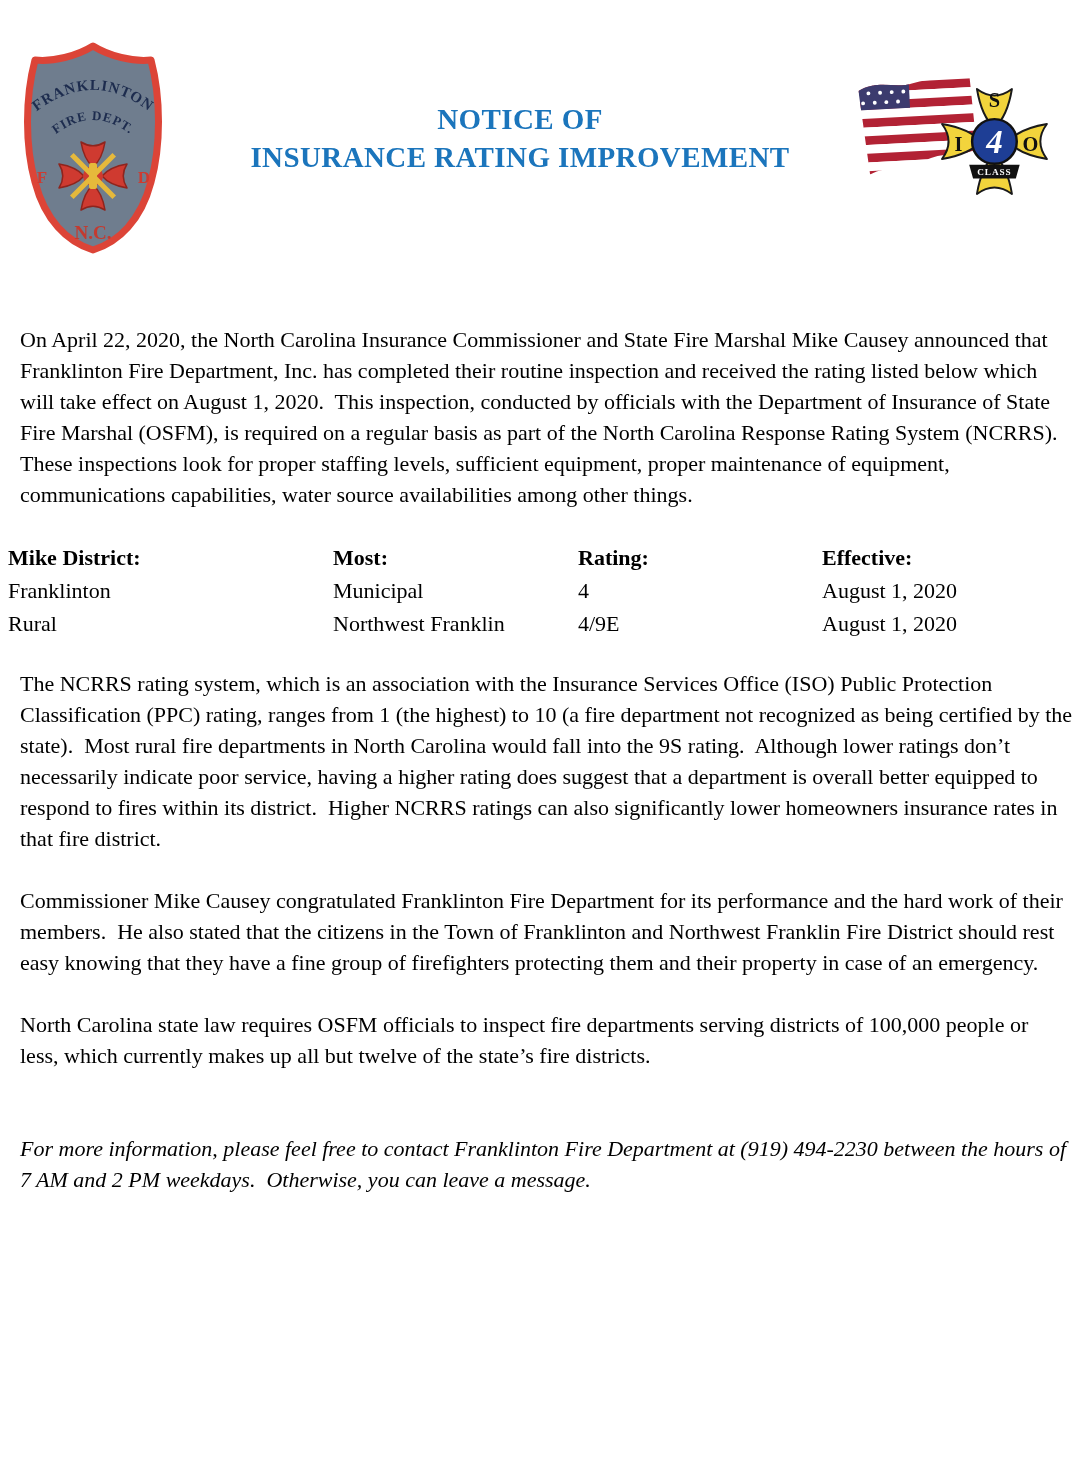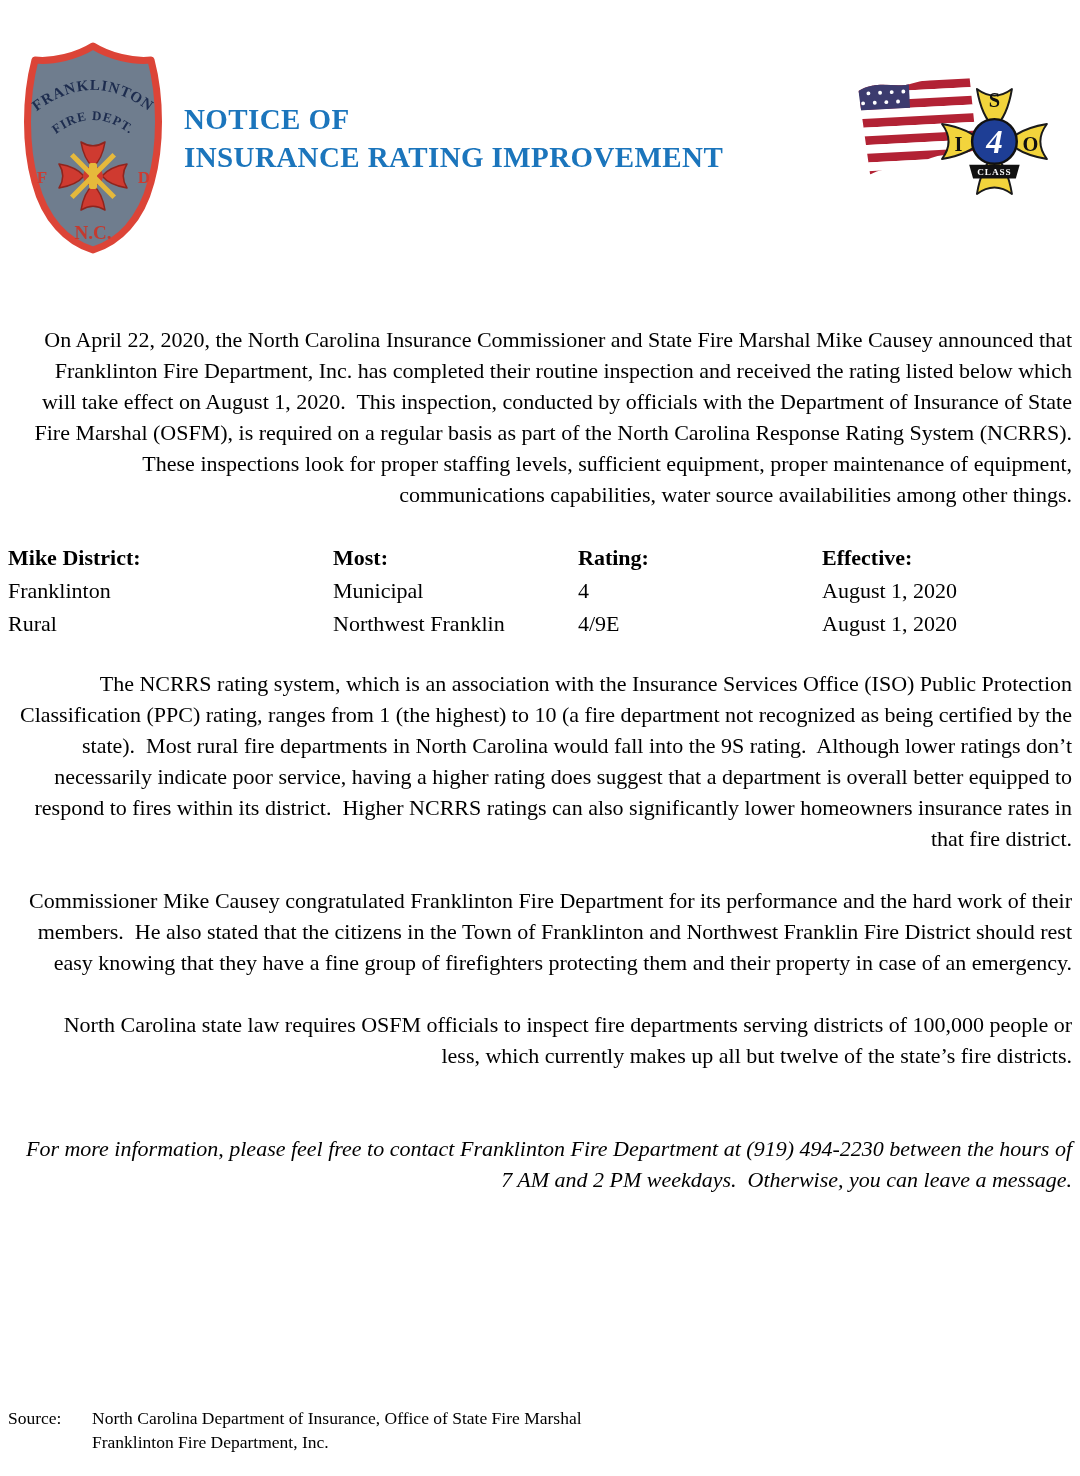--- a/index.html
+++ b/index.html
@@ -15,40 +15,40 @@
   }
   
   .doc-header {
     display: flex;
     align-items: flex-start;
     padding: 36px 12px 0 12px;
   }
   .patch-wrap { width: 172px; flex: 0 0 auto; }
   .title-wrap {
     flex: 1 1 auto;
+    text-align: center;
     padding-top: 64px;
     font-weight: bold;
     font-size: 29px;
     line-height: 38px;
     letter-spacing: 0.4px;
     color: #1b75bc;
   }
   .iso-wrap { width: 212px; flex: 0 0 auto; padding-top: 20px; }
   svg text { font-family: "Liberation Serif", serif; }
   
   .doc-body {
     padding: 0 8px;
     margin-top: 64px;
     font-size: 22px;
     line-height: 31px;
   }
   .doc-body p {
     margin: 0 0 31px 12px;
     white-space: pre-wrap;
-    text-align: right;
   }
   .doc-body p.extra-gap { margin-top: 62px; font-style: italic; }
   
   .rating-table {
     display: grid;
     grid-template-columns: 325px 245px 244px 1fr;
     margin: 18px 0 28px 0;
     line-height: 33px;
   }
   .rating-table .th { font-weight: bold; }
@@ -198,21 +198,14 @@
       <div>4/9E</div>
       <div>August 1, 2020</div>
     </div>
 
     <p>The NCRRS rating system, which is an association with the Insurance Services Office (ISO) Public Protection Classification (PPC) rating, ranges from 1 (the highest) to 10 (a fire department not recognized as being certified by the state).  Most rural fire departments in North Carolina would fall into the 9S rating.  Although lower ratings don’t necessarily indicate poor service, having a higher rating does suggest that a department is overall better equipped to respond to fires within its district.  Higher NCRRS ratings can also significantly lower homeowners insurance rates in that fire district.</p>
     <p>Commissioner Mike Causey congratulated Franklinton Fire Department for its performance and the hard work of their members.  He also stated that the citizens in the Town of Franklinton and Northwest Franklin Fire District should rest easy knowing that they have a fine group of firefighters protecting them and their property in case of an emergency.</p>
     <p>North Carolina state law requires OSFM officials to inspect fire departments serving districts of 100,000 people or less, which currently makes up all but twelve of the state’s fire districts.</p>
     <p class="extra-gap">For more information, please feel free to contact Franklinton Fire Department at (919) 494-2230 between the hours of 7 AM and 2 PM weekdays.  Otherwise, you can leave a message.</p>
   </main>
 
-  <footer class="source">
-    <div class="label">Source:</div>
-    <div>
-      <div>North Carolina Department of Insurance, Office of State Fire Marshal</div>
-      <div>Franklinton Fire Department, Inc.</div>
-    </div>
-  </footer>
 
 </div>
 
 </body></html>

